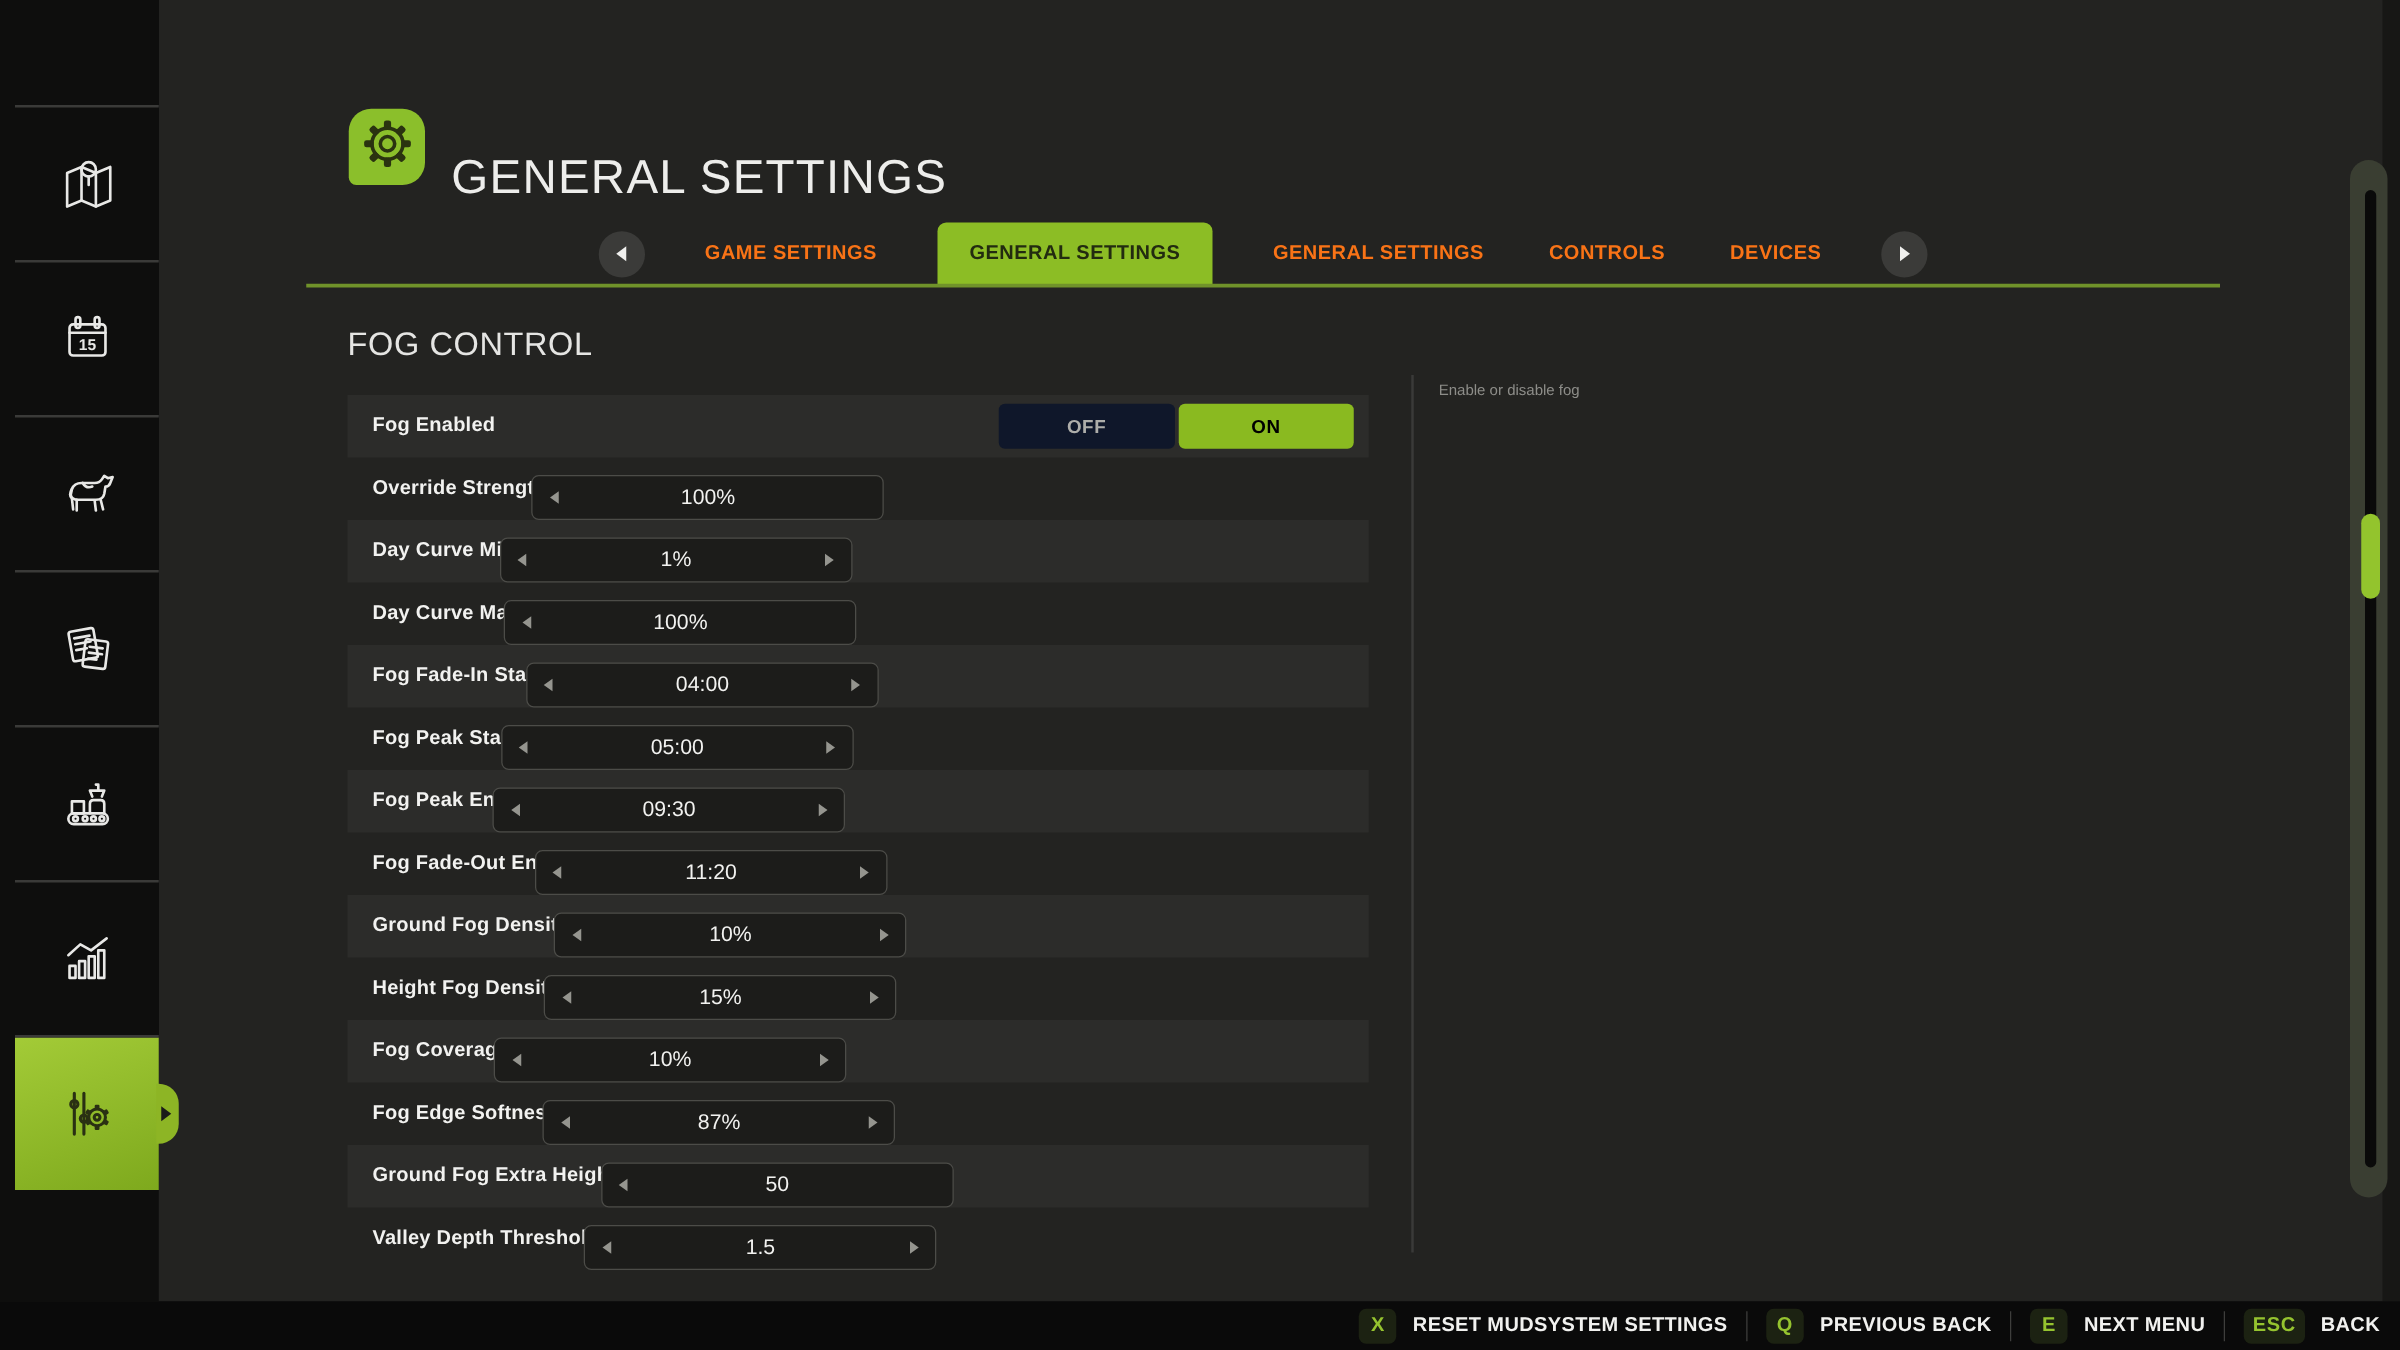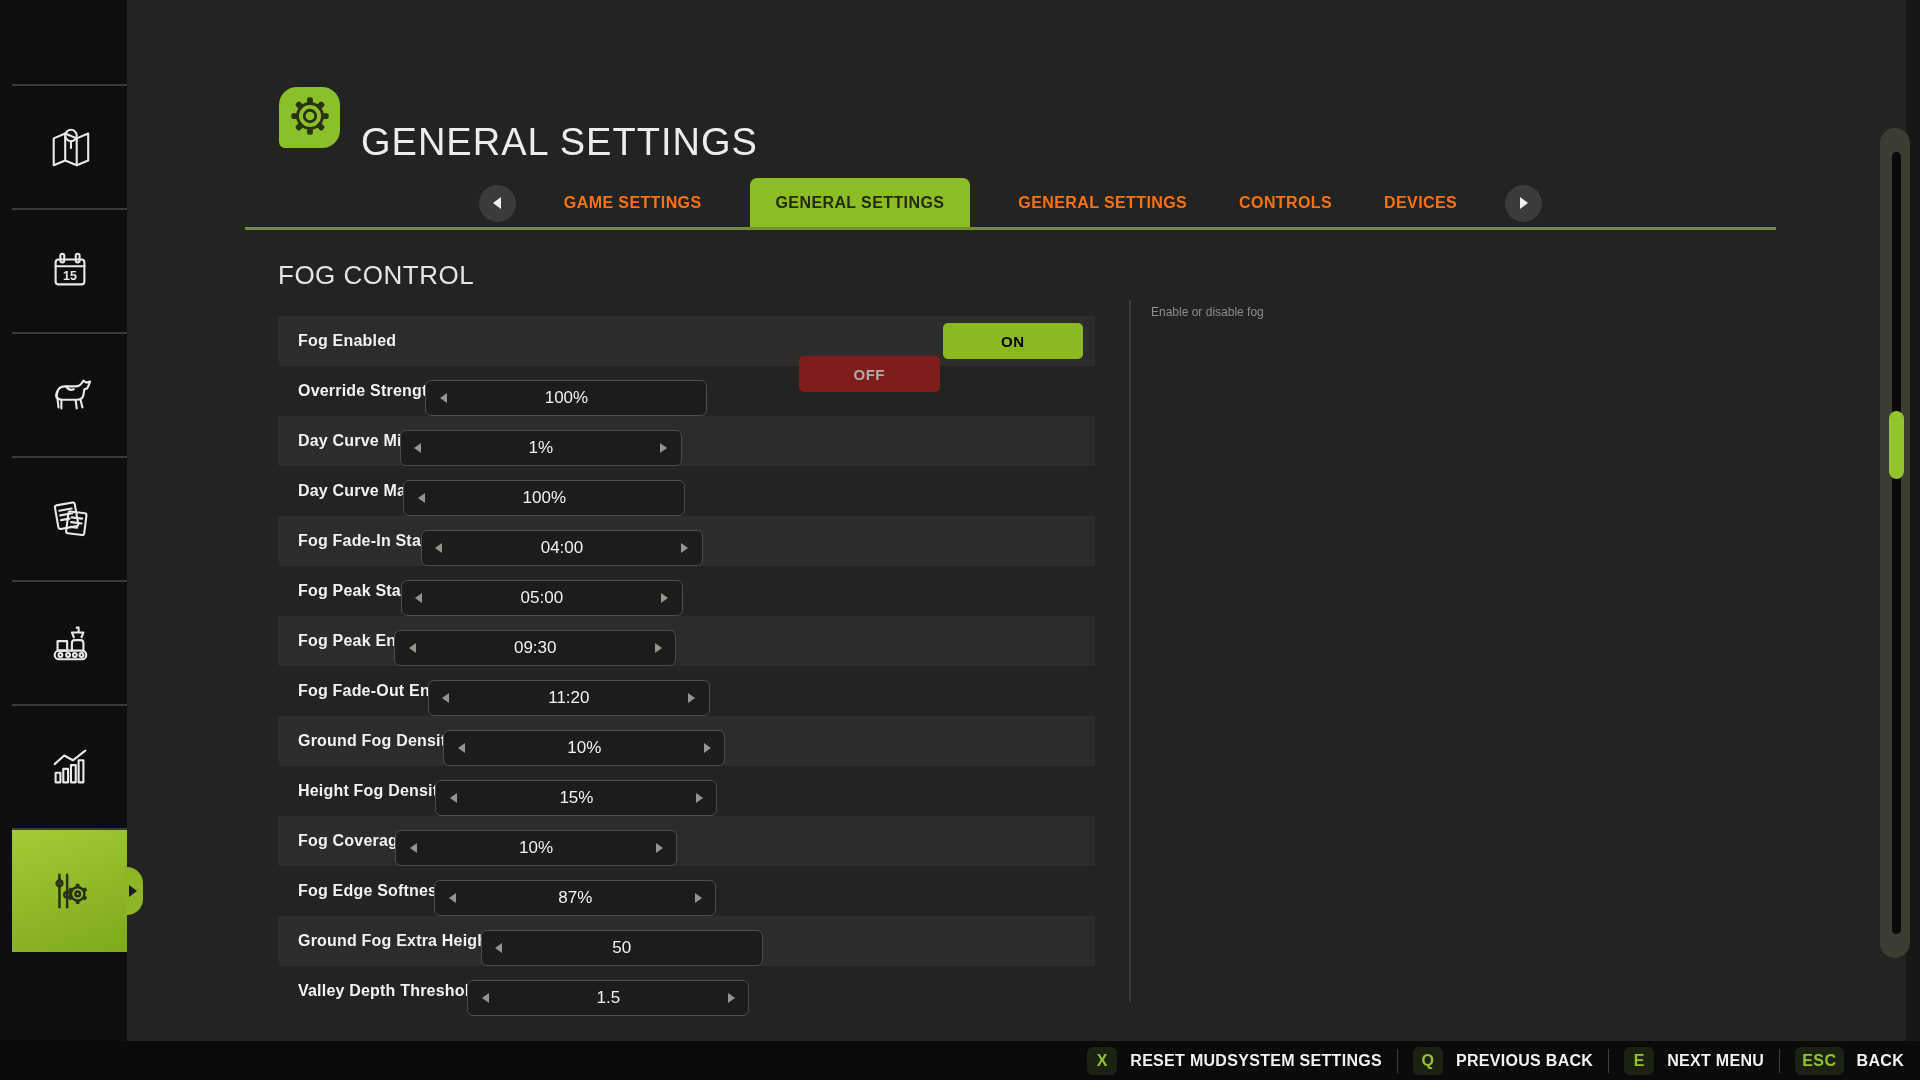--- a/index.html
+++ b/index.html
@@ -52,21 +52,21 @@
   .step-value{position:absolute;left:0;right:0;text-align:center;font-size:17px;color:#f2f2f0;}
   .step-btn{position:absolute;top:0;bottom:0;width:34px;display:flex;align-items:center;
             justify-content:center;cursor:pointer;z-index:2;}
   .step-btn.left{left:0;} .step-btn.right{right:0;}
   .tri-dec{width:0;height:0;border-right:7px solid #95958f;border-top:5px solid transparent;border-bottom:5px solid transparent;}
   .tri-inc{width:0;height:0;border-left:7px solid #95958f;border-top:5px solid transparent;border-bottom:5px solid transparent;}
 
   .toggle{width:284px;display:flex;gap:3px;}
   .toggle-opt{flex:1;height:36px;display:flex;align-items:center;justify-content:center;
               font-size:15px;font-weight:700;border-radius:5px;cursor:pointer;letter-spacing:.5px;}
-  .toggle-off{background:#7f1d1d;color:#aeaeaa;margin-top:33px;}
+  .toggle-off{background:#0f172a;color:#aeaeaa;}
   .toggle-on{background:#8aba20;color:#000000;}
 
   
   .v-divider{position:absolute;left:1129px;top:300px;width:2px;height:702px;background:#3a3a38;}
   .help-text{position:absolute;left:1151px;top:305px;font-size:12px;color:#8d8d89;}
 
   
   .edge-strip{position:absolute;left:1906px;top:0;width:14px;height:1041px;background:#171715;}
   .scroll-groove{position:absolute;left:1880px;top:128px;width:30px;height:830px;
                  background:#3a3e32;border-radius:15px;}

